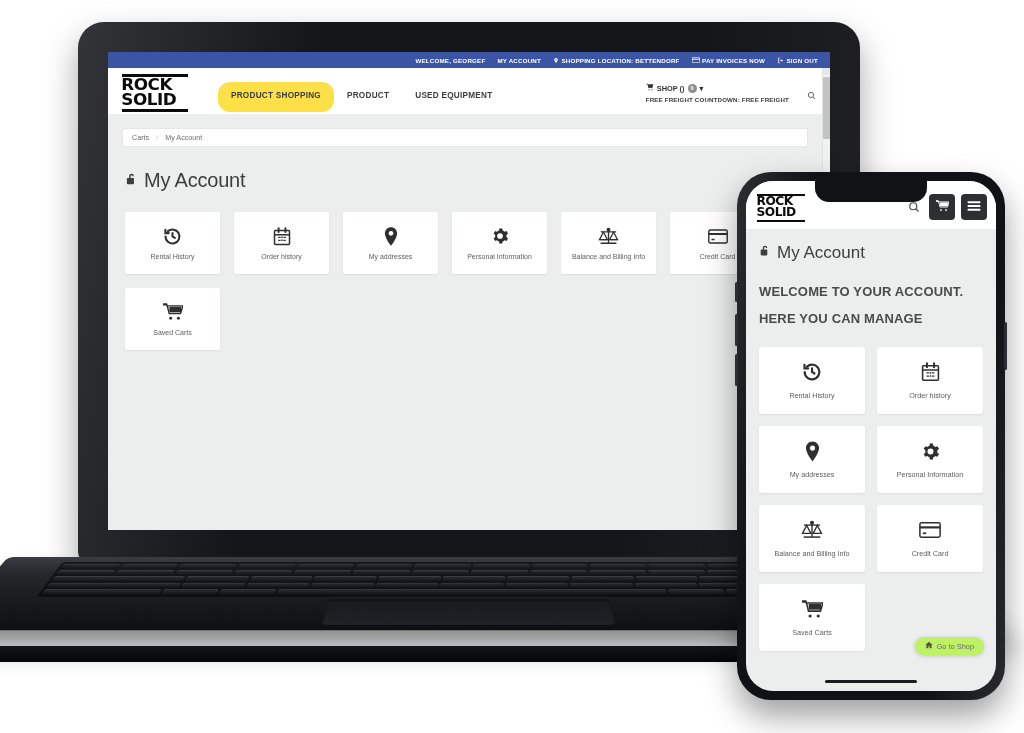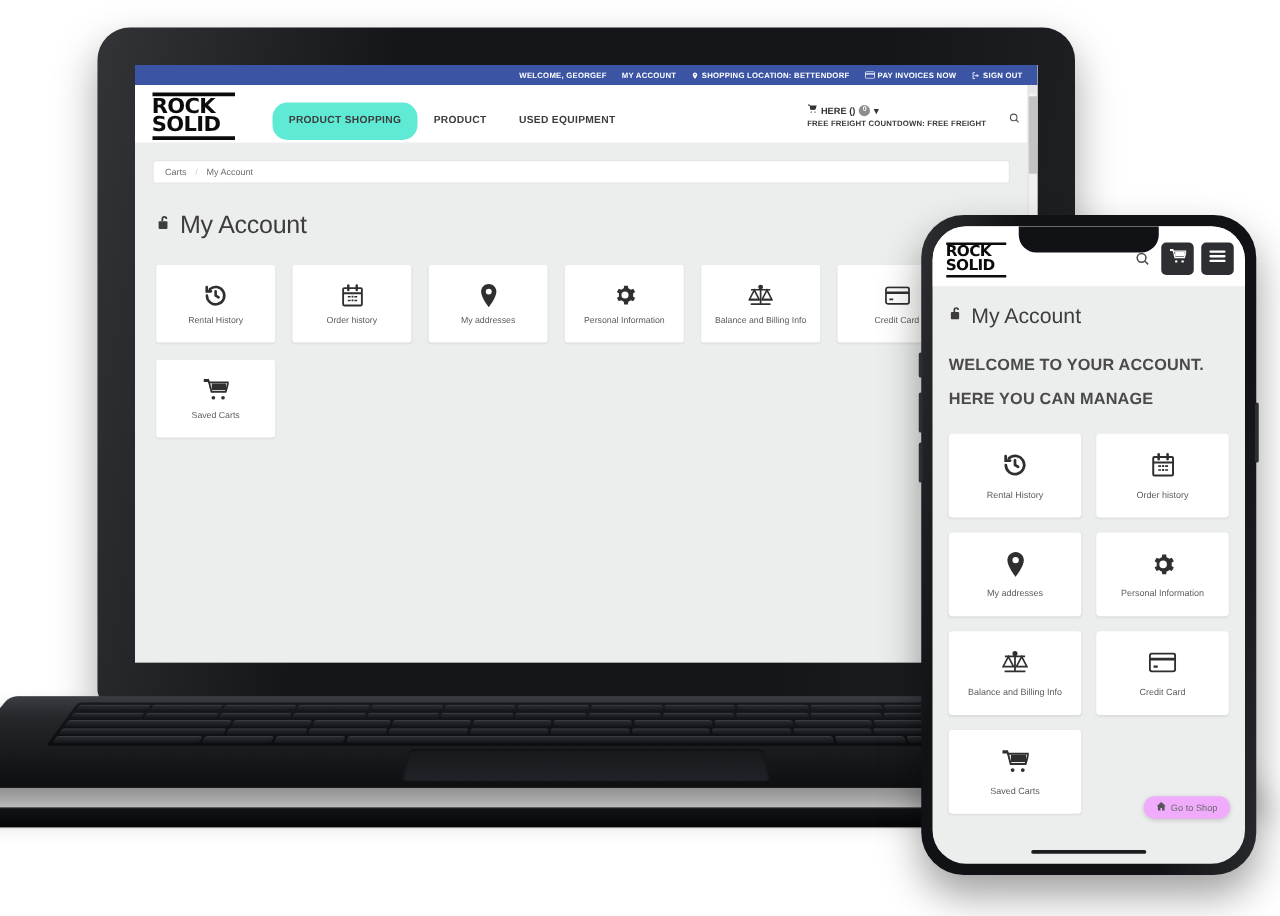--- a/index.html
+++ b/index.html
@@ -80,21 +80,21 @@
   }
   .logo-bar{height:3px;background:#0b0b0b;width:66px;}
   .logo-bar.b2{height:3px;margin-top:1.5px;}
   .logo-txt{font-size:16.5px;font-weight:bold;display:block;transform:scaleX(1.02);}
 
   .mainnav{display:flex;align-items:flex-start;margin-top:14px;}
   .navtab{
     font-size:8.2px;font-weight:bold;color:#3d3d3d;letter-spacing:.25px;
     padding:9px 13px 12px 13px;white-space:nowrap;
   }
-  .navtab.active{background:#5eead4;border-radius:12px;}
+  .navtab.active{background:#fde047;border-radius:12px;}
   .cartarea{
     margin-left:auto;margin-top:15px;padding-right:14px;text-align:right;
     display:flex;align-items:flex-start;gap:18px;
   }
   .shopline{display:flex;align-items:center;gap:3px;font-size:7.4px;font-weight:bold;color:#333;}
   .badge{
     background:#8d8d8d;color:#fff;border-radius:50%;width:9px;height:9px;
     font-size:5.6px;display:inline-flex;align-items:center;justify-content:center;
   }
   .freight{font-size:6.2px;font-weight:bold;color:#3b3b3b;letter-spacing:.15px;margin-top:3px;}
@@ -176,21 +176,21 @@
   .m-cards{display:grid;grid-template-columns:1fr 1fr;gap:12px;margin-top:15px;}
   .m-card{
     background:#fff;border-radius:3px;height:67px;
     box-shadow:0 1px 2px rgba(0,0,0,.07);
     display:flex;flex-direction:column;align-items:center;justify-content:center;gap:8px;
   }
   .m-card .ico{color:#2f2f2f;display:flex;align-items:center;justify-content:center;height:22px;}
   .m-card .lbl{font-size:7.2px;color:#5d5d5d;white-space:nowrap;}
   .gotoshop{
     position:absolute;right:12px;bottom:36px;
-    background:#f0abfc;border-radius:11px;padding:4px 10px;
+    background:#bef264;border-radius:11px;padding:4px 10px;
     display:flex;align-items:center;gap:4px;
     font-size:7.4px;color:#6a6a6a;box-shadow:0 1px 4px rgba(0,0,0,.18);
   }
   .homebar{
     position:absolute;left:50%;transform:translateX(-50%);bottom:8px;
     width:92px;height:3.5px;background:#1b1d20;border-radius:3px;
   }
 </style>
 </head>
 <body>
@@ -265,21 +265,21 @@
             <div>
               <div class="shopline">
                 <span>
                   <svg width="8" height="8" viewBox="0 0 24 24" fill="#333">
                       <path d="M2 3h3l2.6 11.2h10.1l2.3-8H7.2"></path>
                       <path d="M1 2h4.3l.5 2H22l-2.8 10H7.1L6 9.2 5.1 4H1z"></path>
                       <circle cx="9" cy="20" r="1.7"></circle>
                       <circle cx="18" cy="20" r="1.7"></circle>
                     </svg>
                 </span>
-                <span>HERE ()</span>
+                <span>SHOP ()</span>
                 <span class="badge">0</span>
                 <span>▾</span>
               </div>
               <div class="freight">FREE FREIGHT COUNTDOWN: FREE FREIGHT</div>
             </div>
             <div class="searchbtn">
               <svg width="9" height="9" viewBox="0 0 24 24" fill="none" stroke="#555" stroke-width="2.4">
                   <circle cx="10.5" cy="10.5" r="7"></circle>
                   <path d="M16 16l5 5"></path>
                 </svg>

